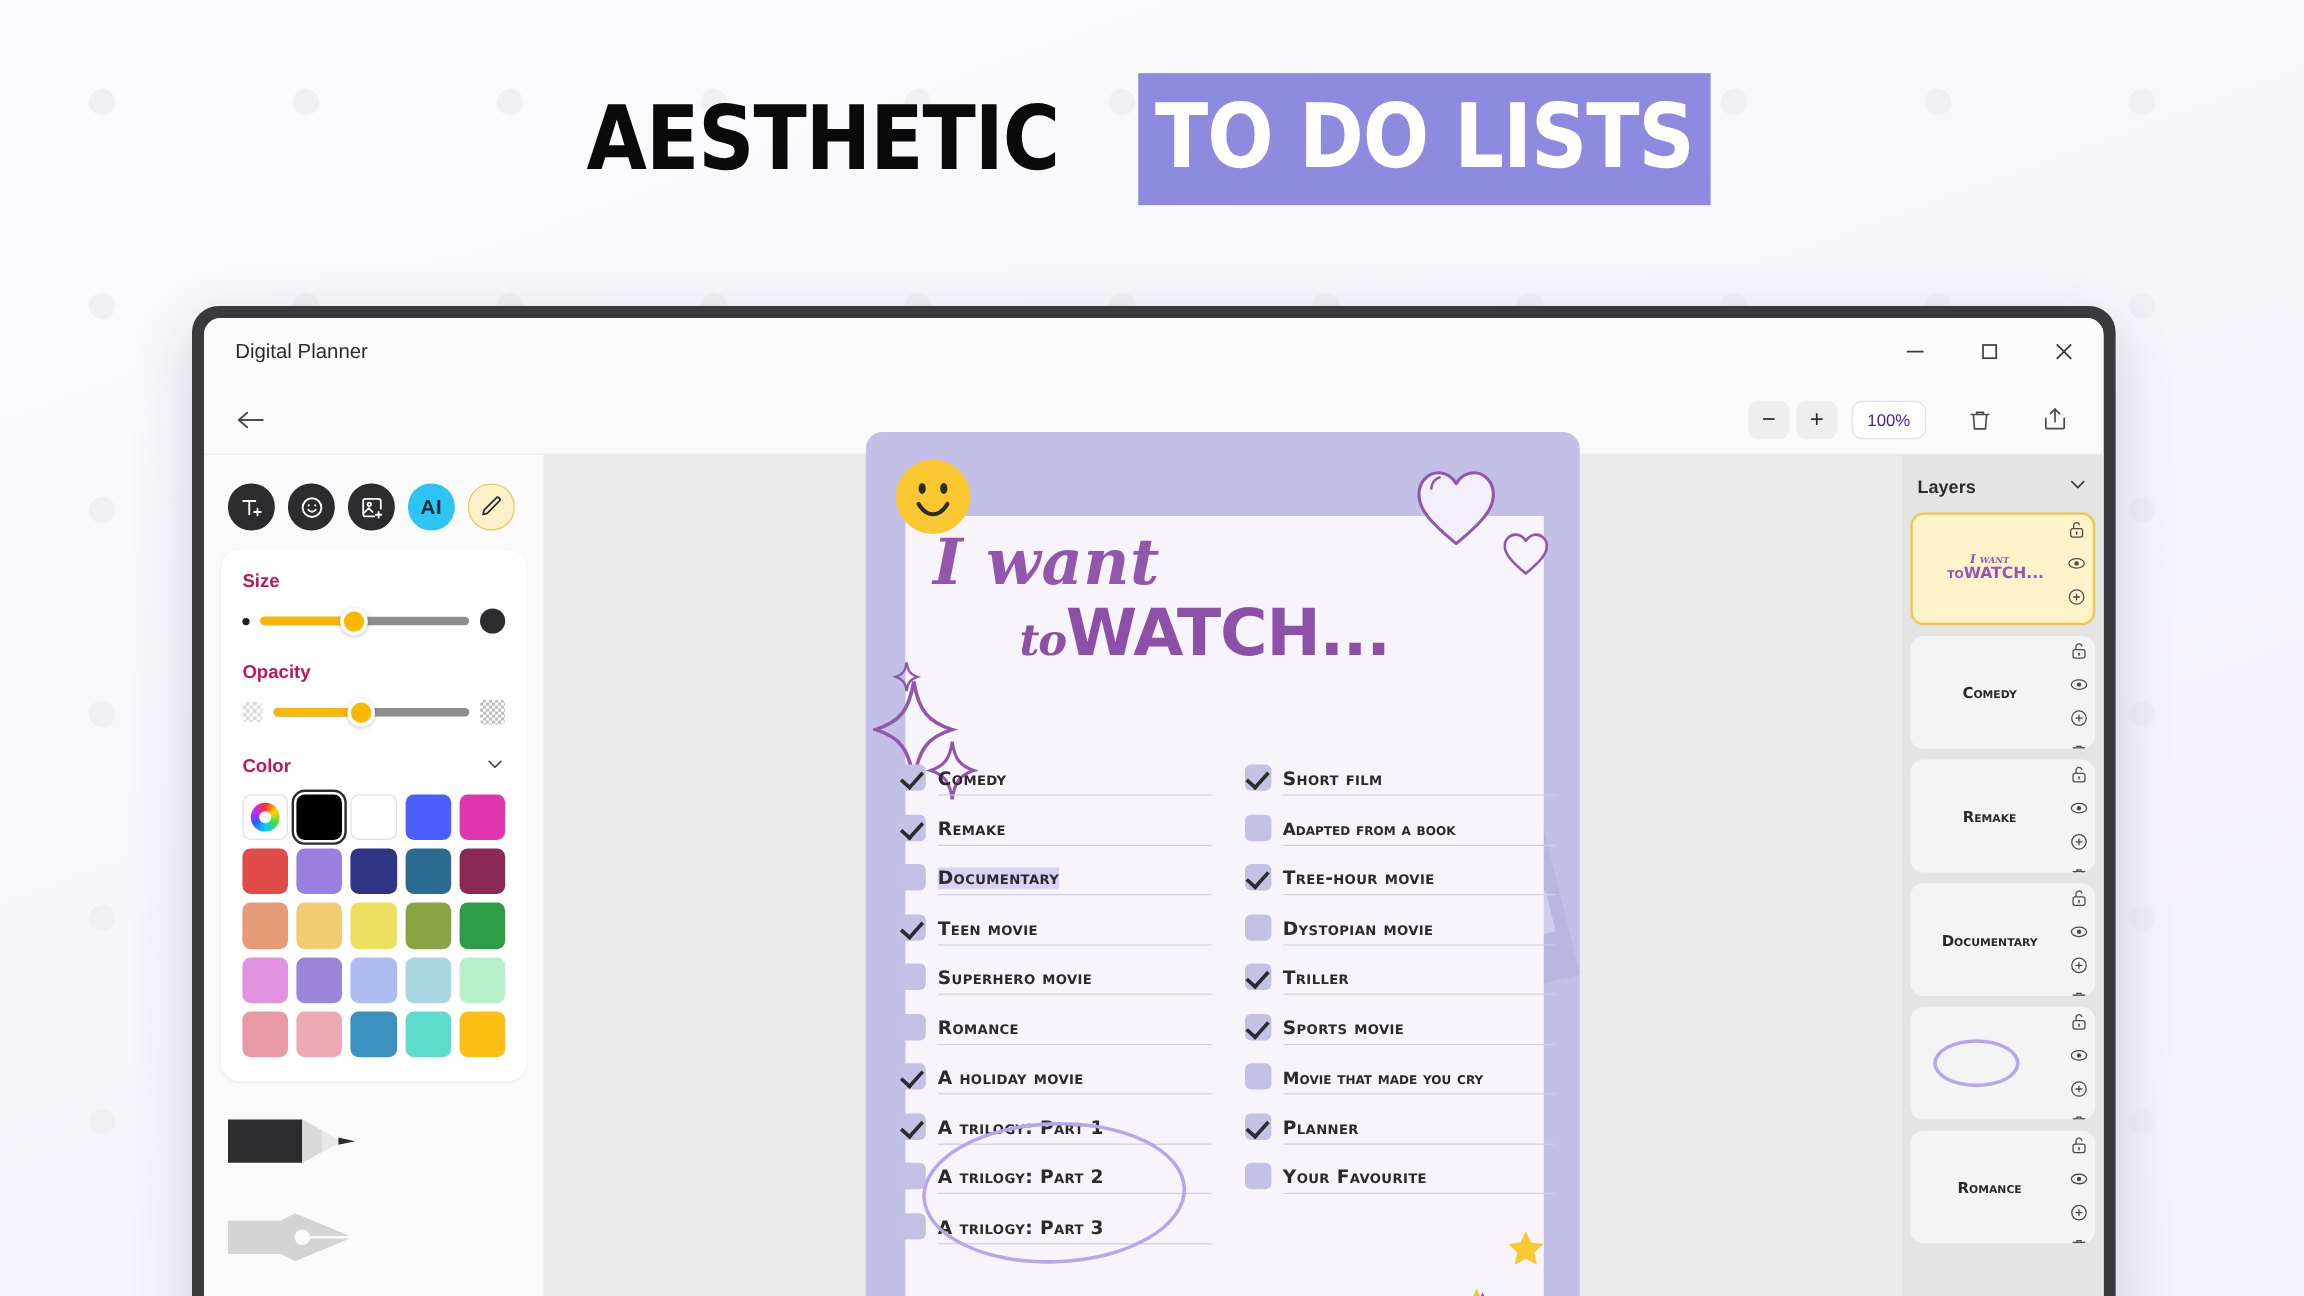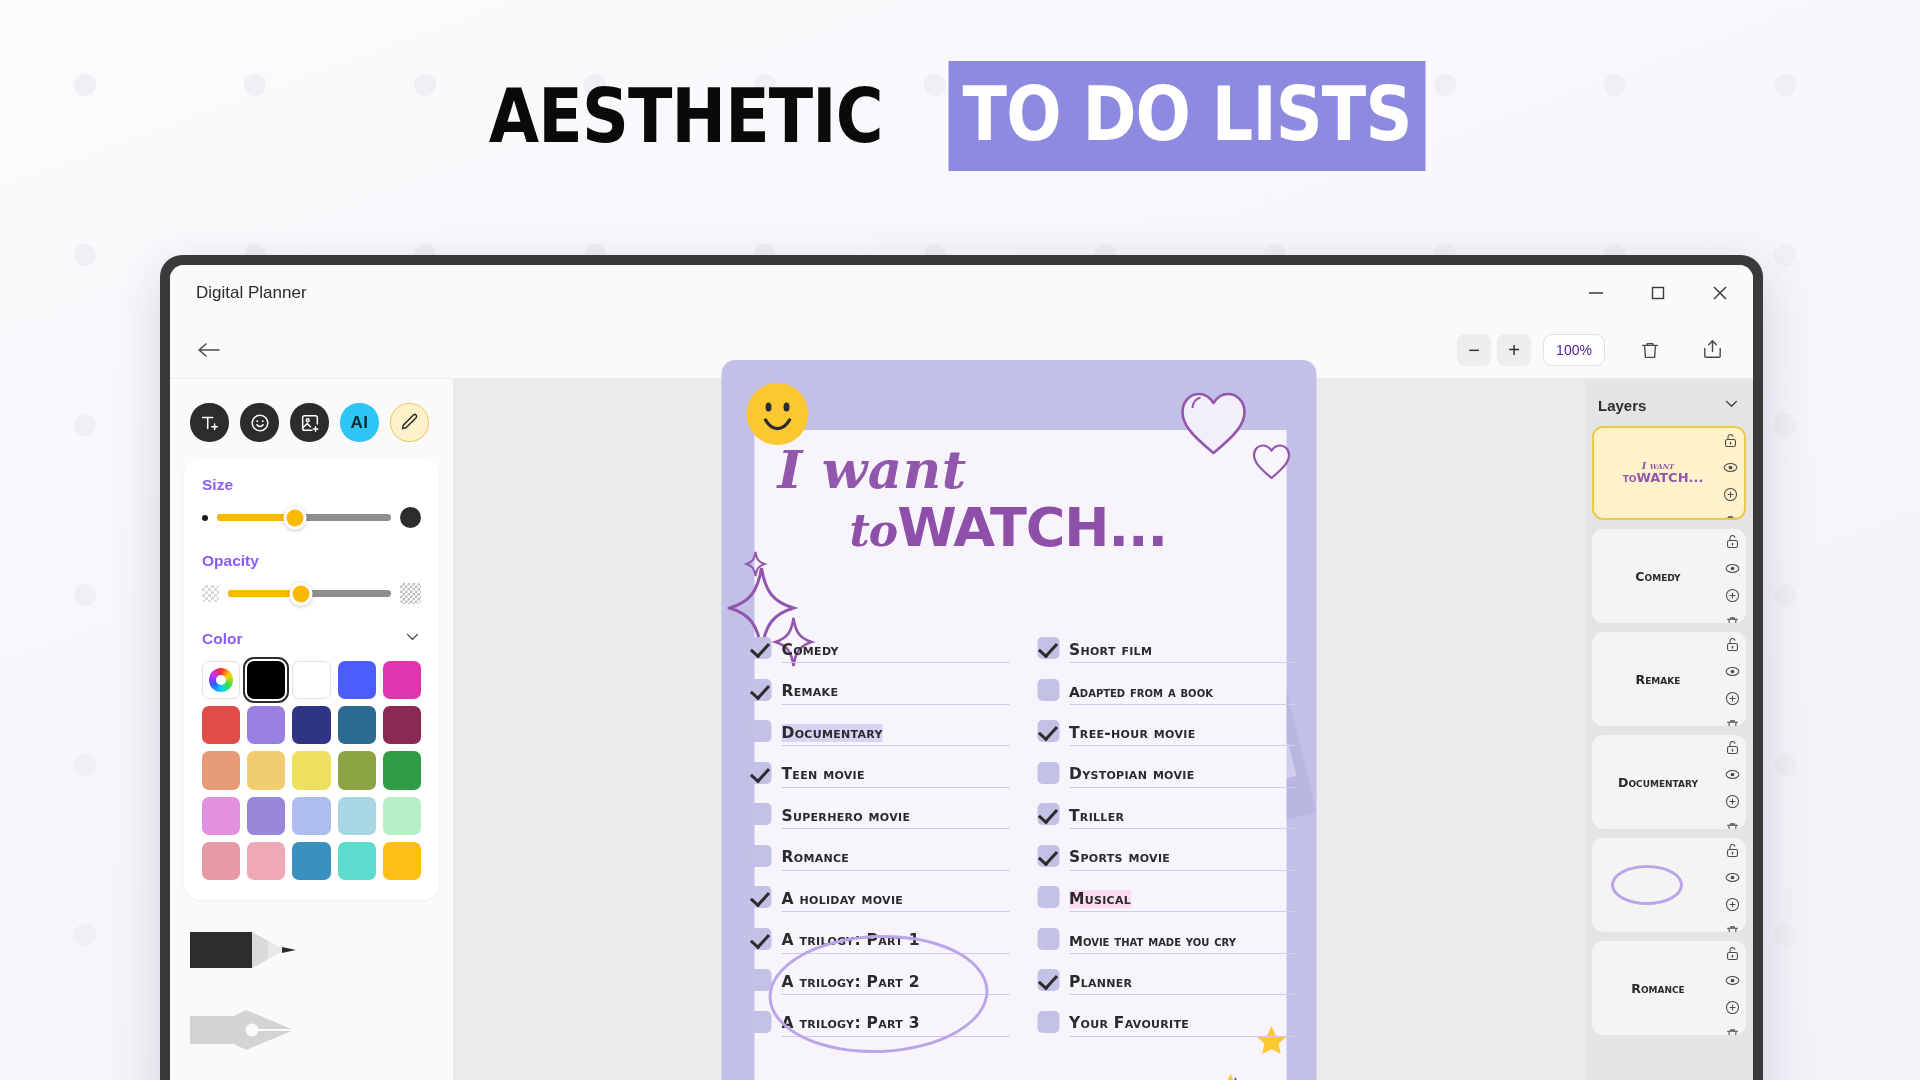--- a/index.html
+++ b/index.html
@@ -127,21 +127,21 @@
   .tool.ai { background: #2ec4f3; color: #0a2a33; font-weight: bold; font-size: 17px; letter-spacing: .5px;}
   .tool.pen { background: #fdf1c9; border: 1.5px solid #e8c85c; color: #2c2c2e; }
 
   .opt-card {
     margin: 16px 14px 0 14px;
     background: #fff;
     border-radius: 16px;
     padding: 18px 18px 20px 18px;
     box-shadow: 0 1px 3px rgba(0,0,0,.05);
   }
-  .opt-label { font-size: 15.5px; font-weight: bold; color: #8b5cf6; }
+  .opt-label { font-size: 15.5px; font-weight: bold; color: #be185d; }
   .slider-row { display: flex; align-items: center; gap: 9px; margin: 13px 0 24px 0; }
   .slider-track {
     flex: 1; height: 7px; border-radius: 4px; background: #8e8e90;
     position: relative;
   }
   .slider-fill {
     position: absolute; left: 0; top: 0; bottom: 0;
     width: 45%; background: #fbb800; border-radius: 4px;
   }
   .slider-knob {
@@ -220,21 +220,21 @@
     letter-spacing: .5px;
   }
   .title-2 {
     font-family: "DejaVu Sans", sans-serif;
     font-weight: bold; font-size: 54px; color: #8d4fa8;
     margin-left: 72px; margin-top: -4px;
     letter-spacing: -1px;
   }
   .title-2 .small {
     font-family: "DejaVu Serif", serif;
-    font-style: italic; font-size: 44px; font-weight: bold; text-align: center;
+    font-style: italic; font-size: 36px; font-weight: bold; text-align: center;
   }
 
   .lists {
     position: absolute;
     left: 28px; right: 20px; top: 270px;
     display: flex; gap: 28px;
   }
   .col { flex: 1; }
   .row {
     display: flex; align-items: flex-end; gap: 10px;
@@ -603,24 +603,20 @@
                 <div class="row">
                   <div class="cb checked"></div>
                   <div class="lbl-wrap"><span class="lbl">Triller</span></div>
                 </div>
                 <div class="row">
                   <div class="cb checked"></div>
                   <div class="lbl-wrap"><span class="lbl">Sports movie</span></div>
                 </div>
                 <div class="row">
                   <div class="cb"></div>
-                  <div class="lbl-wrap"><span class="lbl hl-pink">Musical</span></div>
-                </div>
-                <div class="row">
-                  <div class="cb"></div>
                   <div class="lbl-wrap"><span class="lbl tight">Movie that made you cry</span></div>
                 </div>
                 <div class="row">
                   <div class="cb checked"></div>
                   <div class="lbl-wrap"><span class="lbl">Planner</span></div>
                 </div>
                 <div class="row">
                   <div class="cb"></div>
                   <div class="lbl-wrap"><span class="lbl">Your Favourite</span></div>
                 </div>

